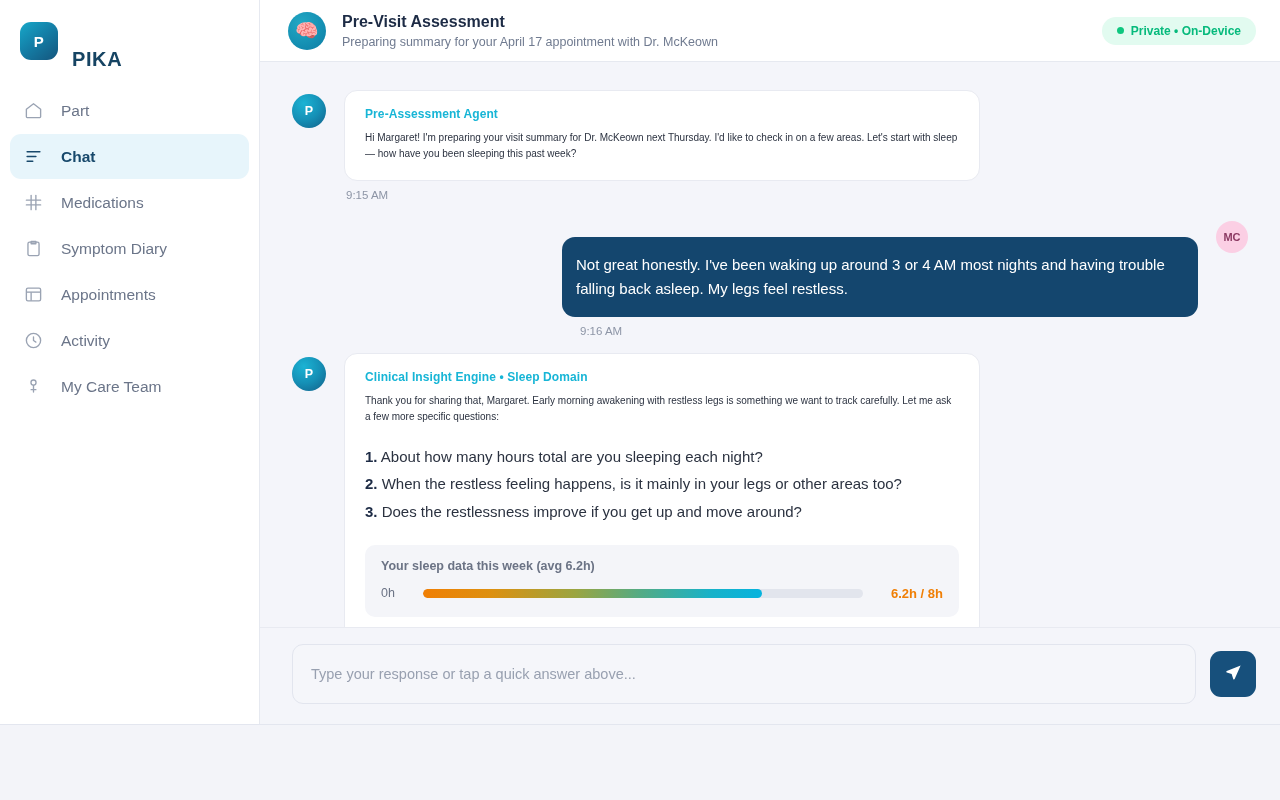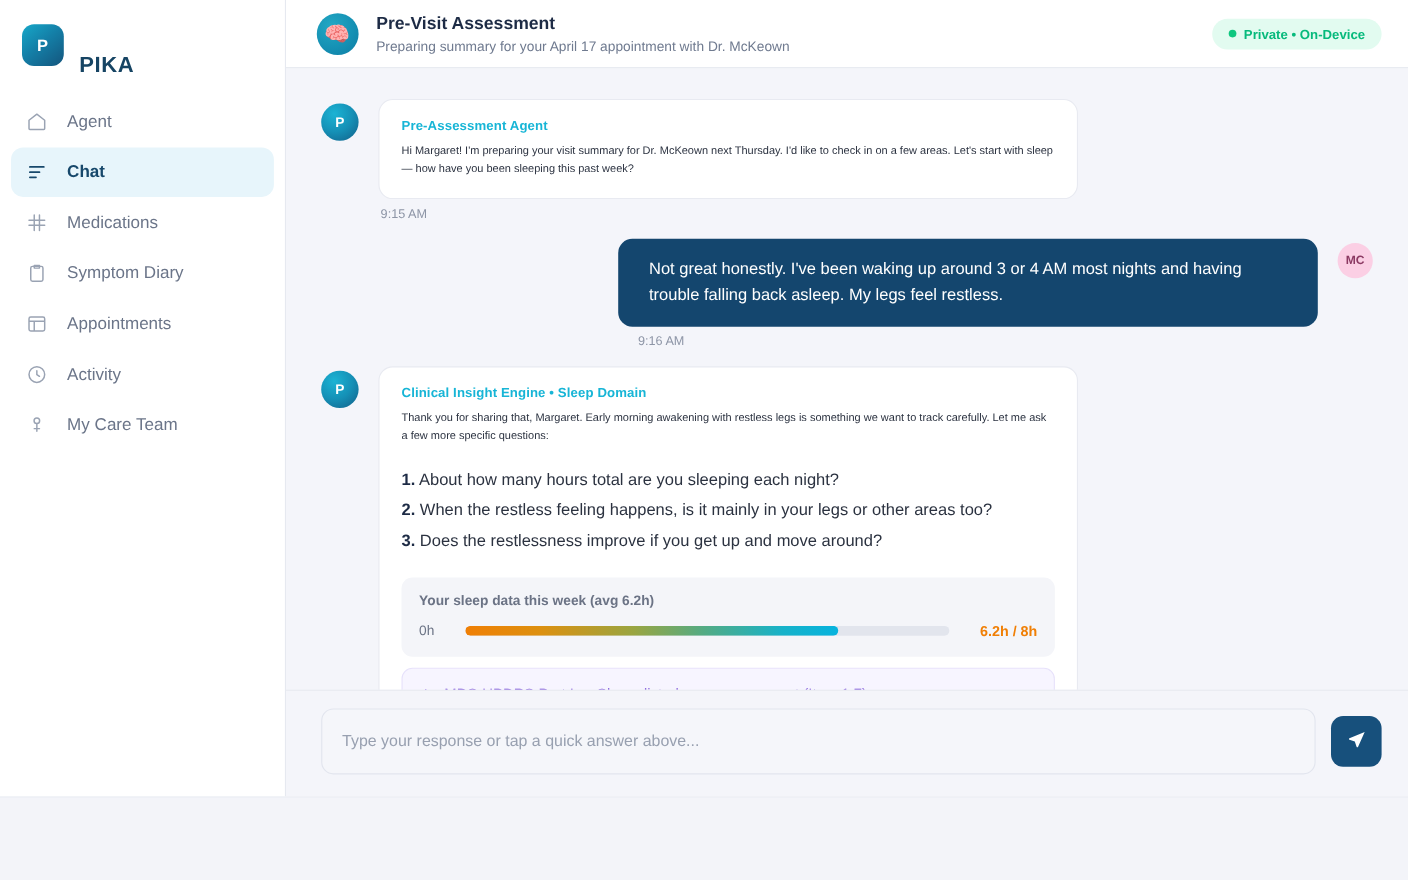--- a/index.html
+++ b/index.html
@@ -197,24 +197,25 @@
   }
   .bubble-text {
     font-size: 10px;
     line-height: 1.6;
     color: #2b3240;
   }
   .bubble-user {
     background: #14466e;
     color: #ffffff;
     border-radius: 13px;
-    padding: 16px 28px;
+    padding: 16px 14px;
     font-size: 15px;
     line-height: 1.6;
     max-width: 636px;
+    margin-top: 20px;
   }
   .stamp {
     font-size: 11.5px;
     color: #8d95a6;
     margin-top: 8px;
     padding-left: 2px;
   }
   .stamp.right { text-align: left; padding-left: 18px; }
 
   .qlist { margin-top: 20px; }
@@ -343,21 +344,21 @@
     </div>
 
     <nav class="nav">
 
       <div class="nav-item">
         <span class="ico">
           <svg width="19" height="19" viewBox="0 0 24 24" fill="none" stroke="#9aa3b3" stroke-width="1.7" stroke-linecap="round" stroke-linejoin="round">
               <path d="M3 10.5 12 3.5l9 7V20a1 1 0 0 1-1 1H4a1 1 0 0 1-1-1z"></path>
             </svg>
         </span>
-        <span>Agent</span>
+        <span>Part</span>
       </div>
 
       <div class="nav-item active">
         <span class="ico">
           <svg width="19" height="19" viewBox="0 0 24 24" fill="none" stroke="#17486b" stroke-width="2" stroke-linecap="round">
               <path d="M4 6h16"></path>
               <path d="M4 12h11"></path>
               <path d="M4 18h7"></path>
             </svg>
         </span>

